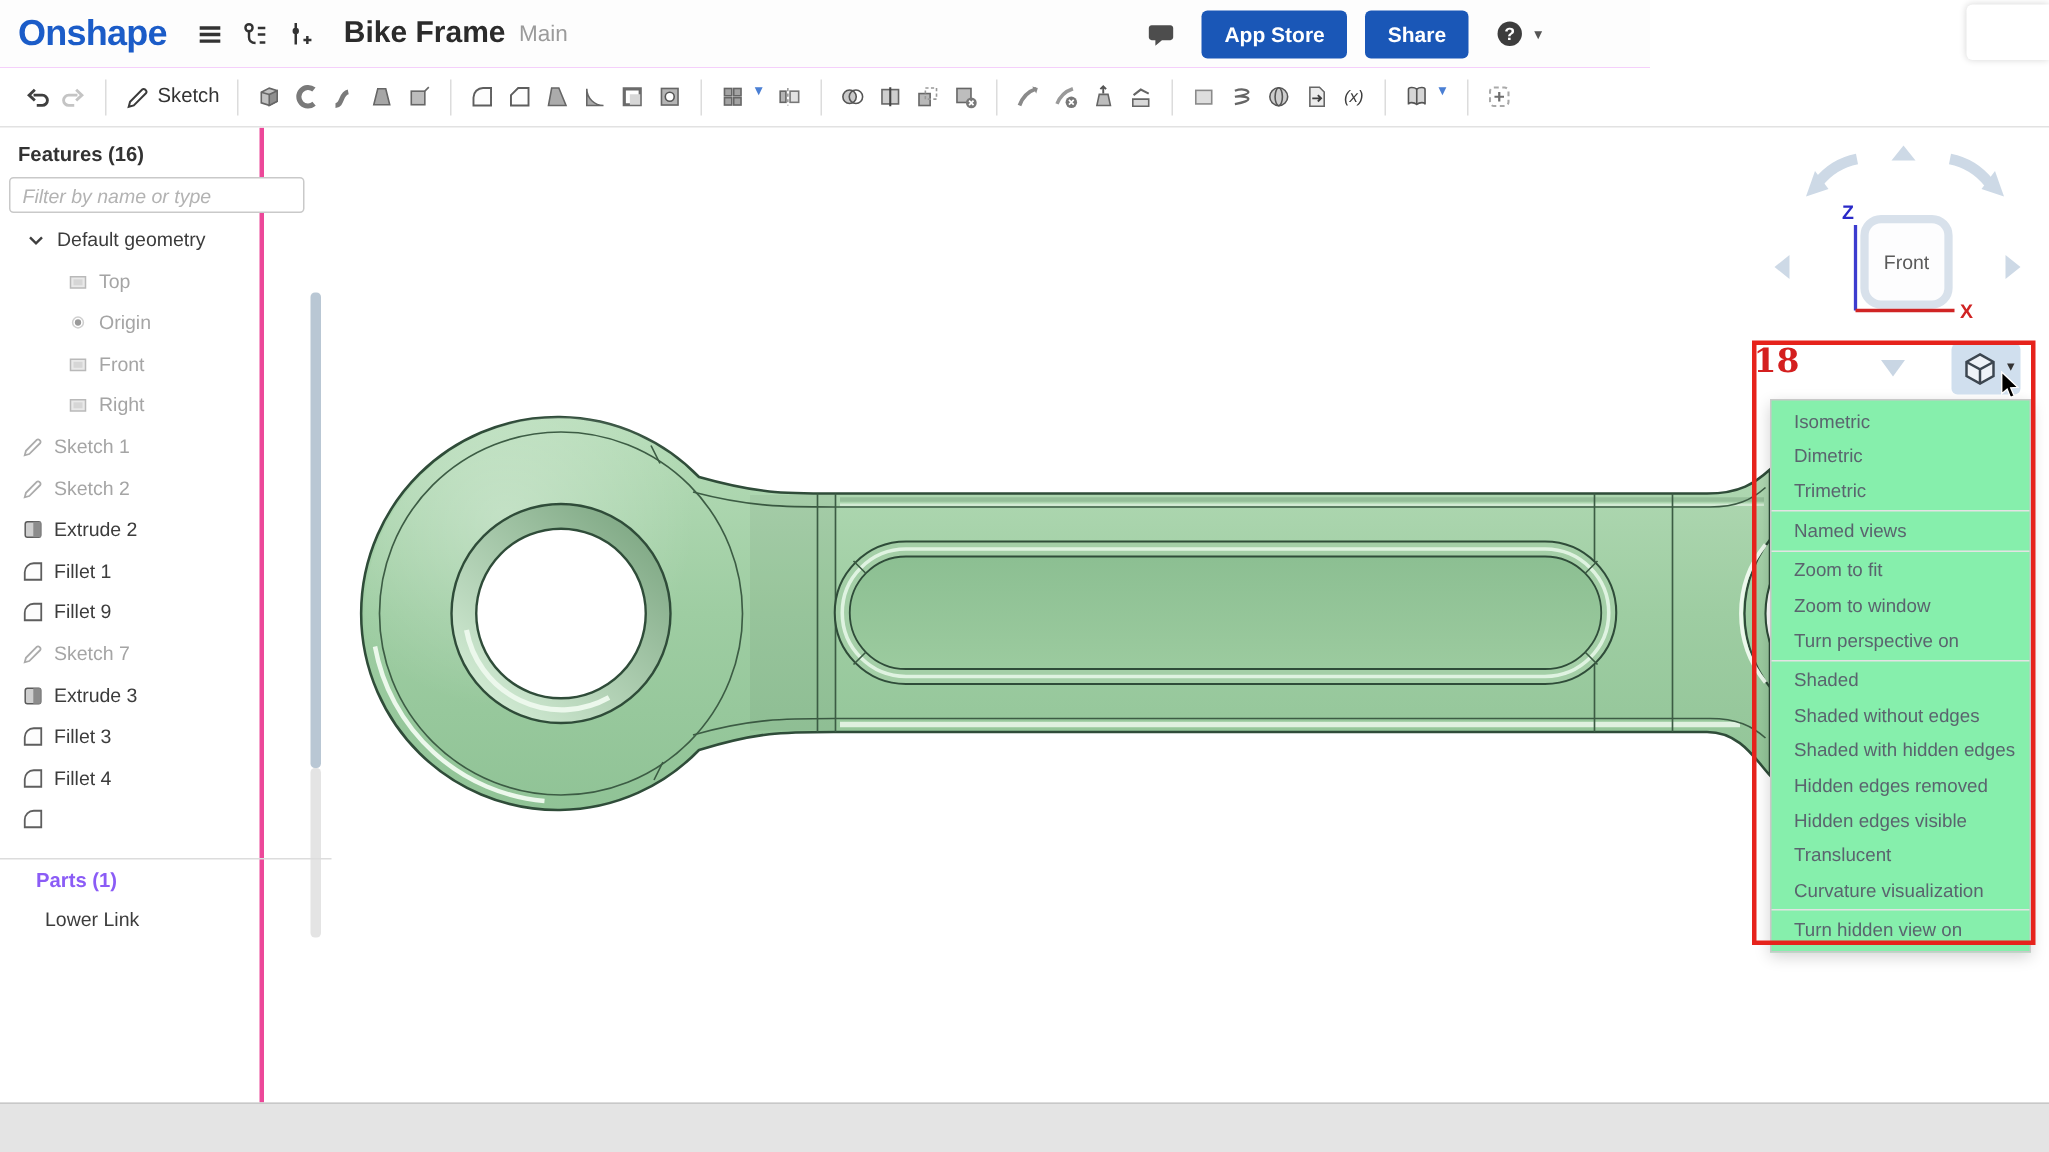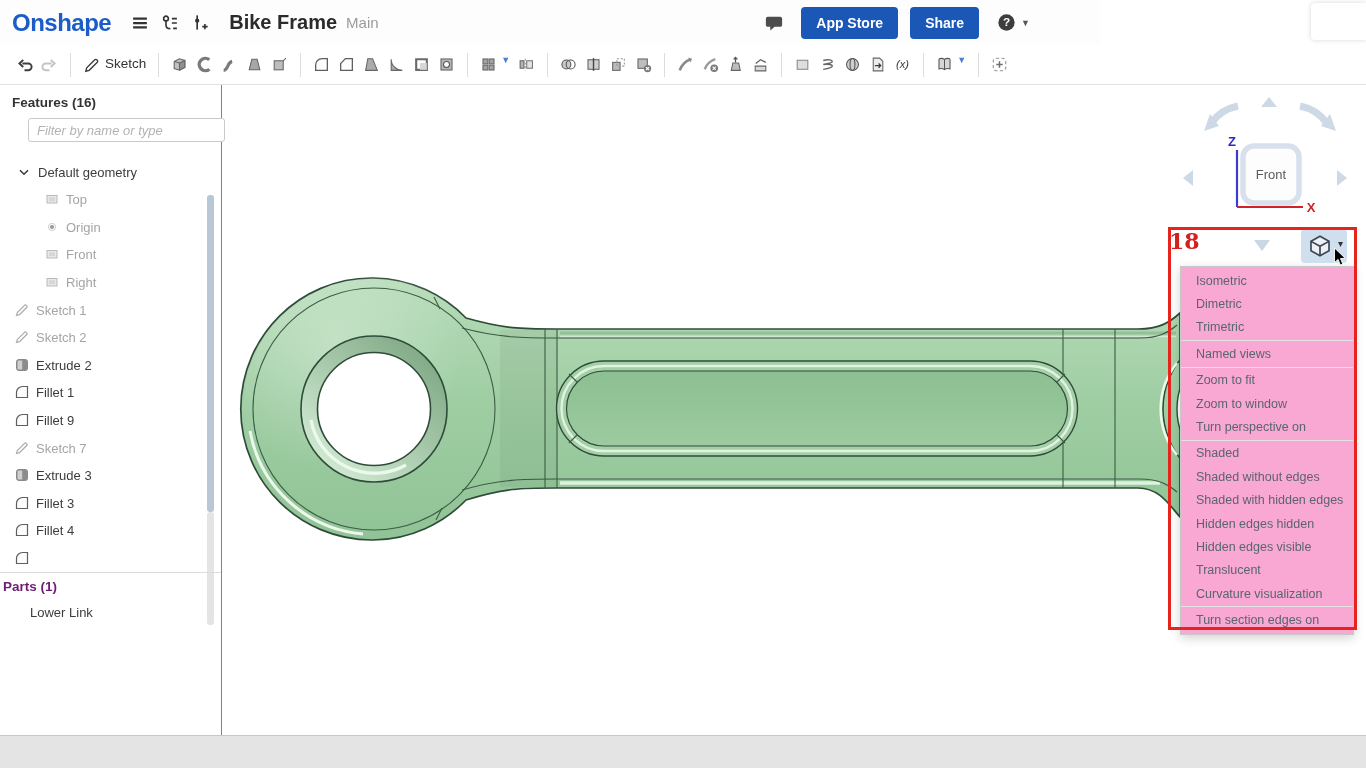--- a/index.html
+++ b/index.html
@@ -22,52 +22,52 @@
 
   
   #ftoolbar{left:0;top:45px;width:1366px;height:40px;background:#fff;border-bottom:1px solid #e2e2e2;
             display:flex;align-items:center;z-index:6;padding-left:12px;box-sizing:border-box;}
   .tb-btn{display:flex;gap:4px;padding:3px 4px;border-radius:3px;cursor:pointer;}
   .tb-label{font-size:13.5px;color:#333;}
   .tb-caret{font-size:9px;color:#4a7fd4;line-height:9px;}
   .tb-div{width:1px;height:24px;background:#dcdcdc;margin:0 8px;}
 
   
-  #leftpanel{left:0;top:85px;width:222px;height:650px;background:#fff;border-right:1px solid #ec4899;
+  #leftpanel{left:0;top:85px;width:176px;height:650px;background:#fff;border-right:3px solid #ec4899;
              z-index:4;box-sizing:border-box;}
   #fp-title{left:12px;top:10px;font-size:13.5px;font-weight:700;color:#333;}
-  #fp-filter{left:28px;top:33px;width:197px;height:24px;border:1px solid #c9c9c9;border-radius:3px;
+  #fp-filter{left:6px;top:33px;width:197px;height:24px;border:1px solid #c9c9c9;border-radius:3px;
              font-size:13px;padding:0 8px;box-sizing:border-box;color:#555;font-family:inherit;}
   #fp-filter::placeholder{color:#b3b3b3;font-style:italic;}
   #fp-tree{left:0;top:67px;width:205px;height:420px;overflow:hidden;}
-  .frow{height:27.6px;display:flex;align-items:flex-end;cursor:pointer;}
+  .frow{height:27.6px;display:flex;align-items:flex-start;cursor:pointer;}
   .frow .fi{display:flex;width:16px;height:16px;margin-right:6px;flex:none;}
   .flabel{font-size:13px;color:#3c3c3c;white-space:nowrap;}
   .frow.muted .flabel{color:#a5a5a5;}
   .frow.lvl0{padding-left:14px;}
   .frow.lvl1{padding-left:44px;}
   .frow.root{padding-left:16px;}
   #fp-scroll-thumb{left:207px;top:110px;width:7px;height:317px;background:#b9c7d4;border-radius:3px;}
   #fp-scroll-track{left:207px;top:427px;width:7px;height:113px;background:#e4e4e4;border-radius:3px;}
   #parts-divider{left:0;top:487px;width:221px;height:1px;background:#dcdcdc;}
-  #parts-title{left:3px;top:494px;font-size:13.5px;font-weight:700;color:#701a75;}
+  #parts-title{left:24px;top:494px;font-size:13.5px;font-weight:700;color:#8b5cf6;}
   .prow{left:30px;top:520px;font-size:13px;color:#3c3c3c;cursor:pointer;}
 
   
   #viewport{left:222px;top:85px;width:1144px;height:650px;background:#fff;z-index:1;}
 
   
   #viewcube{left:1180px;top:92px;z-index:2;}
 
   
   #face-arrow-down{left:1254px;top:240px;width:0;height:0;border-left:8px solid transparent;
                    border-right:8px solid transparent;border-top:11px solid #c9d6e4;z-index:10;cursor:pointer;}
   #cubebtn{left:1301px;top:229px;width:46px;height:34px;background:#d0dfee;border-radius:4px;z-index:10;cursor:pointer;}
   #cubebtn .caret{position:absolute;right:4px;top:9px;font-size:10px;color:#333;}
-  #viewmenu{left:1180px;top:266px;width:172px;background:#f9a8d4;border:1px solid #c8c8c8;z-index:9;
+  #viewmenu{left:1180px;top:266px;width:172px;background:#86efac;border:1px solid #c8c8c8;z-index:9;
             box-shadow:0 3px 10px rgba(0,0,0,.18);padding:2px 0;}
   .mitem{height:23.4px;display:flex;align-items:center;padding-left:15px;font-size:12.5px;color:#5a646e;cursor:pointer;}
   .mdivider{height:1px;background:#e3e3e3;margin:1px 0;}
   #ann-rect{left:1168px;top:227px;width:189px;height:403px;border:3px solid #e6231c;box-sizing:border-box;
             z-index:20;pointer-events:none;}
   #ann-num{left:1137px;top:228px;font-family:"DejaVu Serif",serif;font-size:22px;font-weight:700;color:#d41f1f;z-index:20;margin-left:32px;}
   #cursor{left:1333px;top:247px;z-index:30;pointer-events:none;}
 
   
   #bottombar{left:0;top:735px;width:1366px;height:33px;background:#e4e4e4;border-top:1px solid #c8c8c8;
@@ -604,26 +604,26 @@
     <div class="mdivider"></div>
     <div class="mitem">Named views</div>
     <div class="mdivider"></div>
     <div class="mitem">Zoom to fit</div>
     <div class="mitem">Zoom to window</div>
     <div class="mitem">Turn perspective on</div>
     <div class="mdivider"></div>
     <div class="mitem">Shaded</div>
     <div class="mitem">Shaded without edges</div>
     <div class="mitem">Shaded with hidden edges</div>
-    <div class="mitem">Hidden edges hidden</div>
+    <div class="mitem">Hidden edges removed</div>
     <div class="mitem">Hidden edges visible</div>
     <div class="mitem">Translucent</div>
     <div class="mitem">Curvature visualization</div>
     <div class="mdivider"></div>
-    <div class="mitem">Turn section edges on</div>
+    <div class="mitem">Turn hidden view on</div>
   </div>
 <div id="ann-rect" class="abs"></div>
 <div id="ann-num" class="abs">18</div>
 <svg id="cursor" class="abs" width="16" height="22" viewBox="0 0 16 22">
   <path d="M1.5 1 L1.5 15.5 L5.1 12.4 L7.3 18 L9.8 17 L7.5 11.6 L12.2 11.2 Z" fill="#000" stroke="#fff" stroke-width="0.9"></path>
 </svg>
 
 <div id="bottombar" class="abs">
   
   

